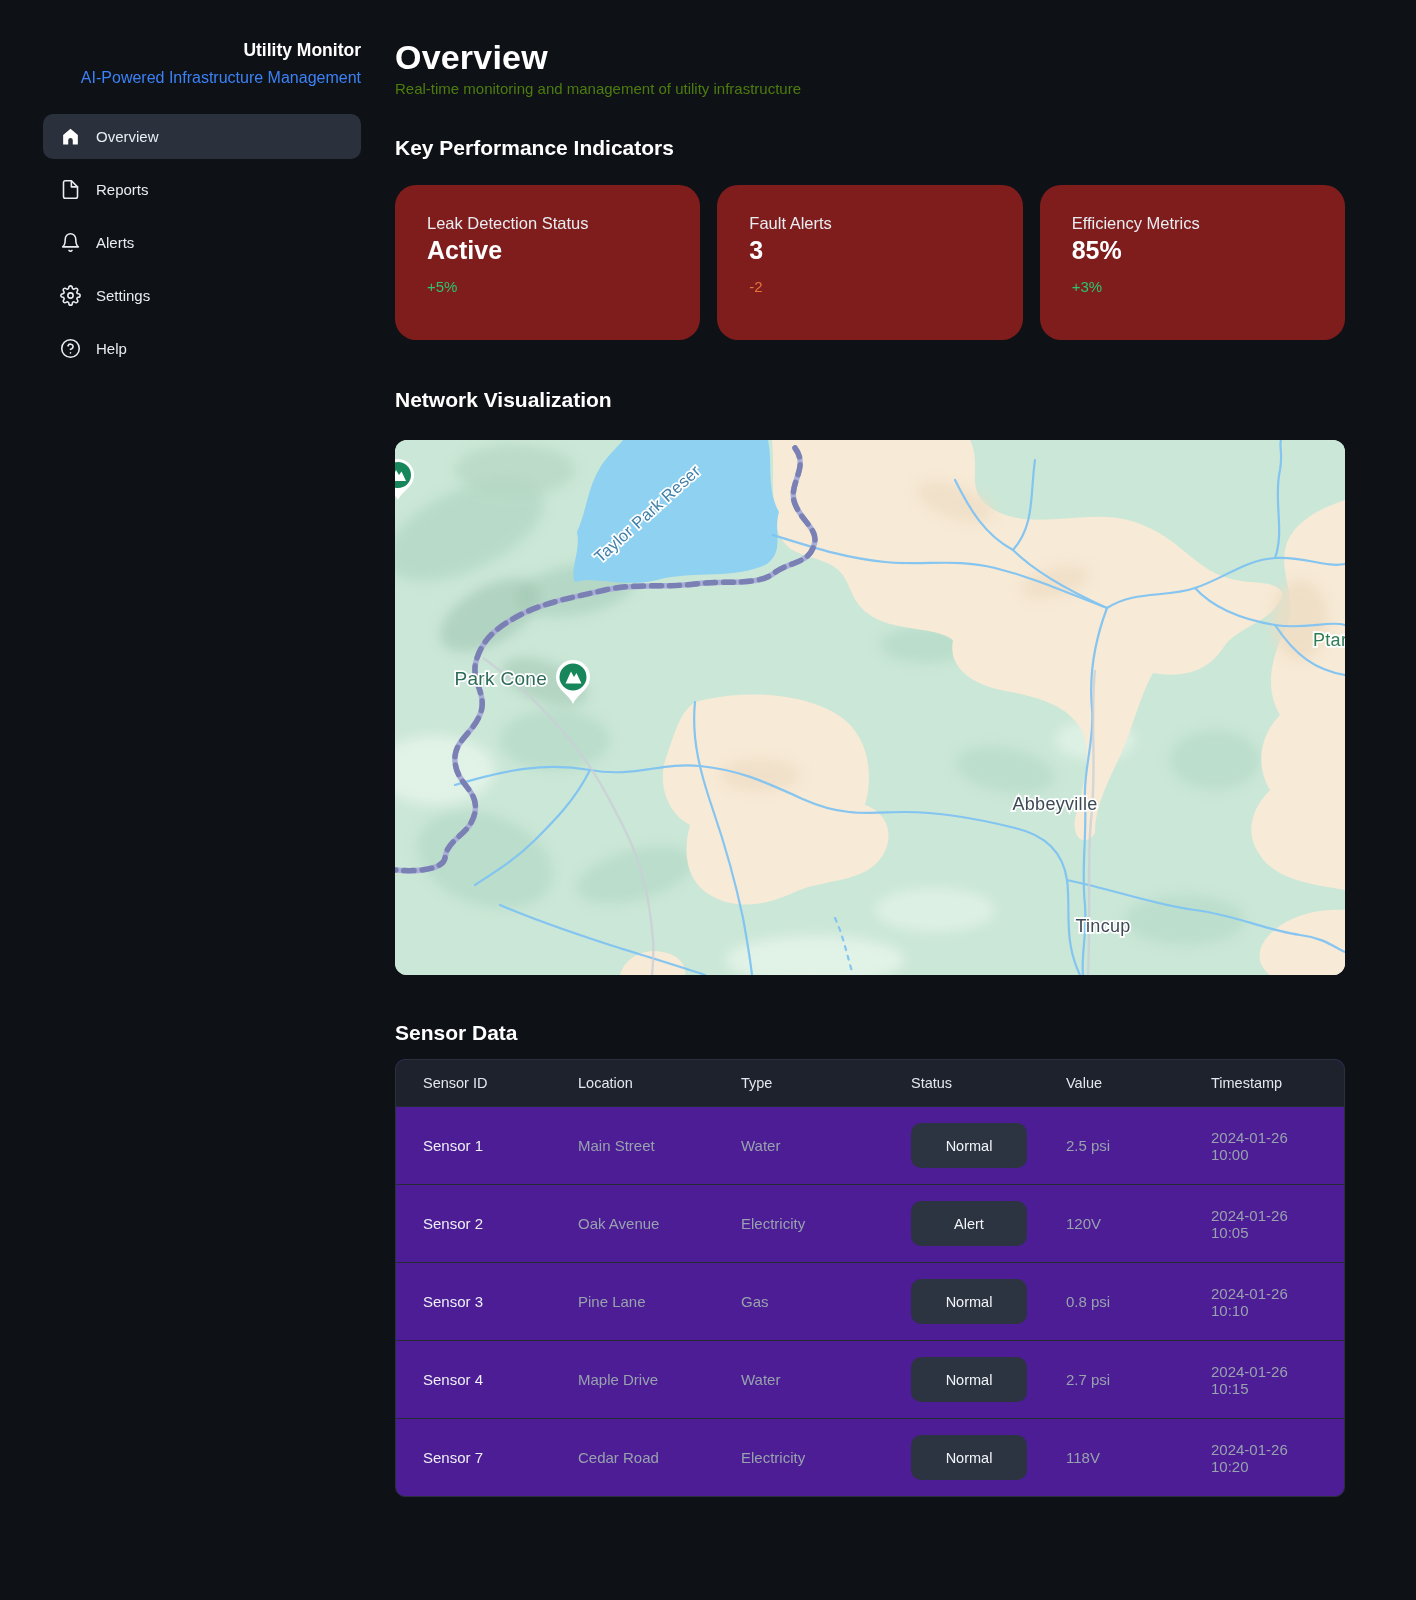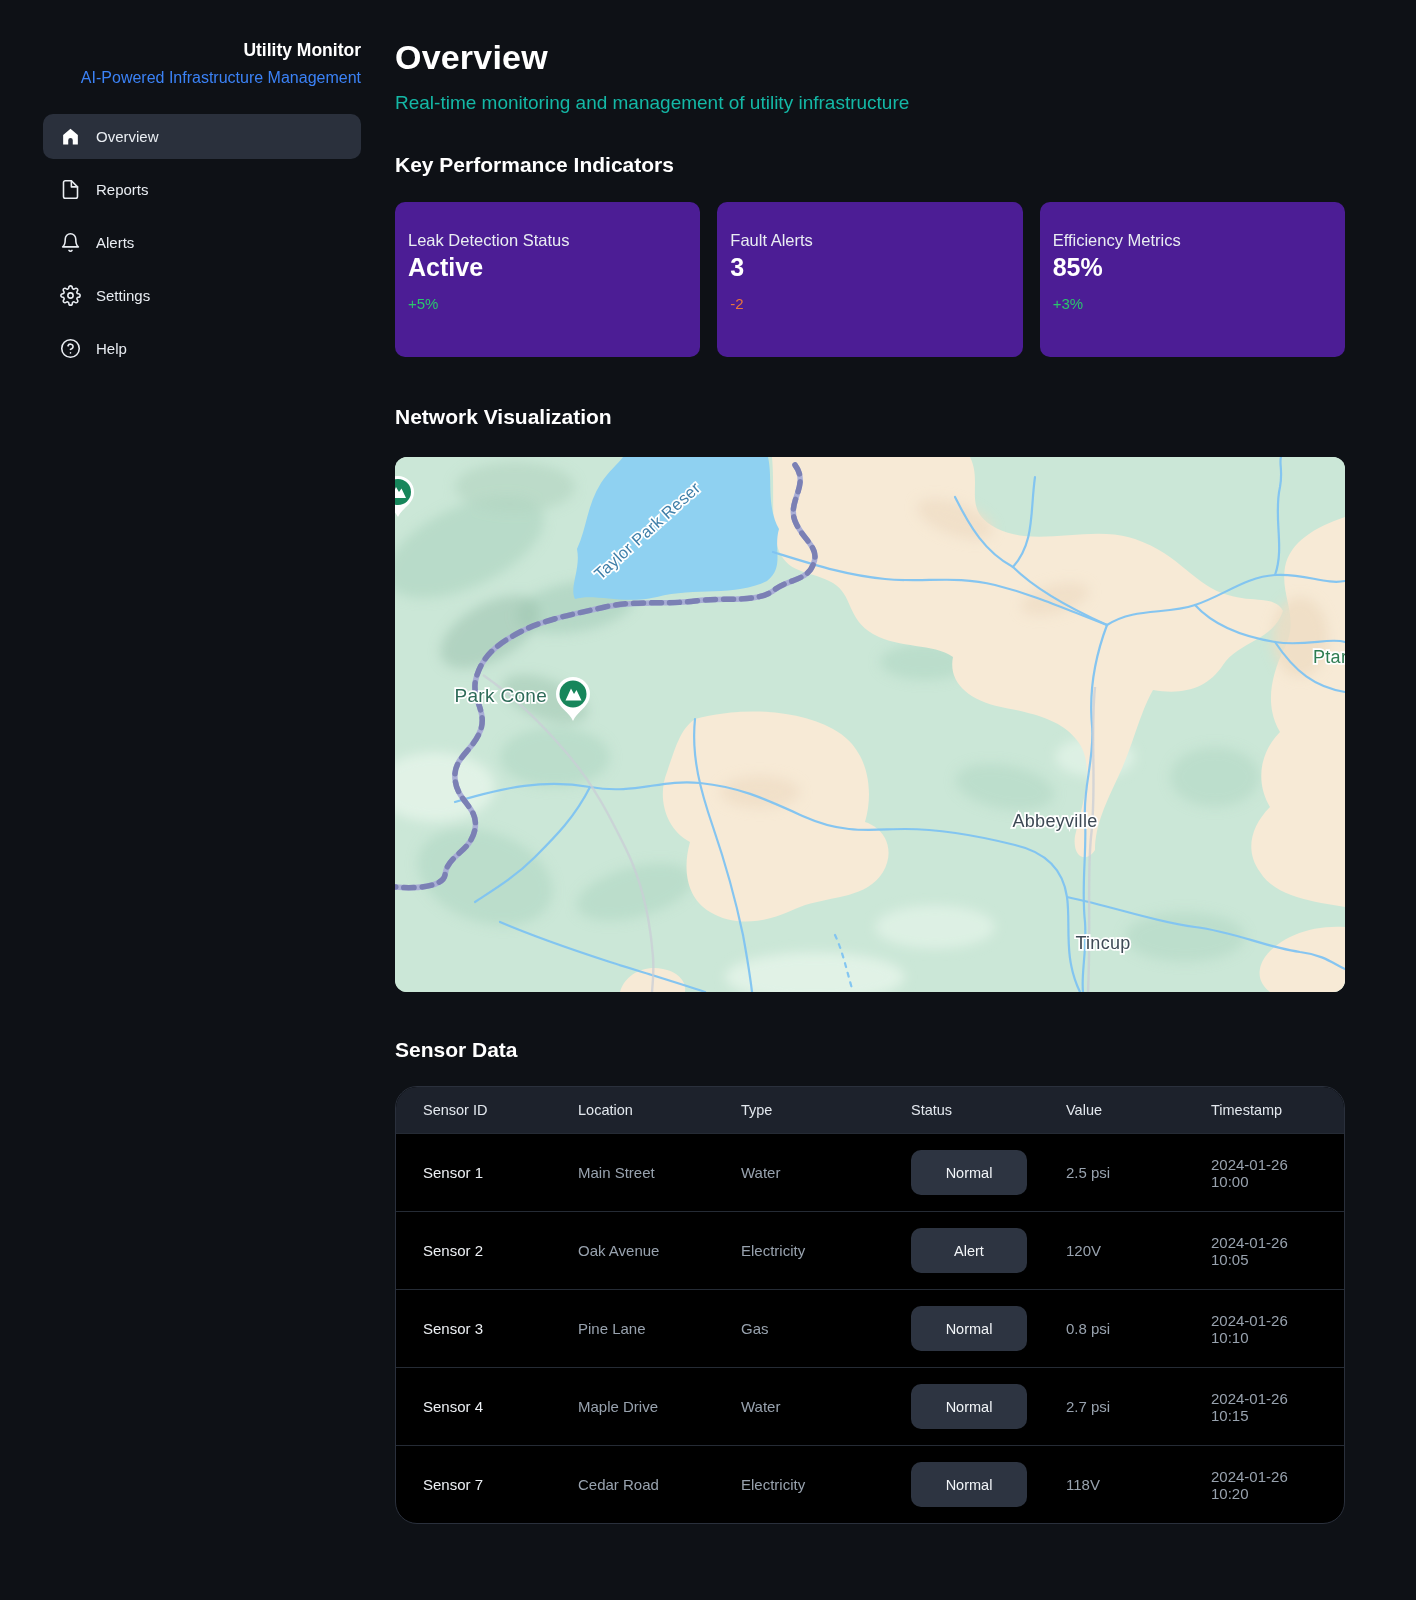--- a/index.html
+++ b/index.html
@@ -17,33 +17,33 @@
   .nav-item {
     display:flex; align-items:center; gap:15px; height:45px;
     padding:0 17px; border-radius:10px; font-size:15px; color:#e9edf2; cursor:pointer;
   }
   .nav-item.active { background:#2a303c; }
   .nav-icon { width:21px; height:21px; display:flex; align-items:center; }
   .nav-icon svg { width:21px; height:21px; }
   
   .main { width:950px; padding-top:38px; }
   .page-title { font-size:34px; font-weight:700; color:#ffffff; letter-spacing:.2px; }
-  .page-sub { margin-top:15px; font-size:19px; color:#14b8a6; }
+  .page-sub { margin-top:3px; font-size:15px; color:#4d7c0f; }
   .section-title { font-size:21px; font-weight:700; color:#ffffff; }
   .kpi-head { margin-top:39px; }
   .kpi-row { display:flex; gap:17px; margin-top:25px; }
-  .kpi-card { flex:1; height:155px; background:#4c1d95; border-radius:10px; padding:29px 13px; }
+  .kpi-card { flex:1; height:155px; background:#7f1d1d; border-radius:21px; padding:29px 32px; }
   .kpi-label { font-size:16.5px; color:#e9edf2; }
   .kpi-value { margin-top:3px; font-size:25px; font-weight:700; color:#ffffff; }
   .kpi-delta { margin-top:13px; font-size:15px; font-weight:500; }
   .map-head { margin-top:48px; }
   .map-frame { margin-top:28px; width:950px; height:535px; border-radius:12px; overflow:hidden; background:#cbe7d7; }
   .table-head { margin-top:46px; }
   
-  .table { margin-top:24px; border:1px solid #2a303c; border-radius:22px; overflow:hidden; background:#000000; }
+  .table { margin-top:14px; border:1px solid #2a303c; border-radius:10px; overflow:hidden; background:#4c1d95; }
   .trow, .thead-row {
     display:grid; grid-template-columns:155px 163px 170px 155px 145px 1fr;
     align-items:center; padding:0 27px;
   }
   .thead-row { height:46px; background:#1d222c; font-size:14.5px; font-weight:500; color:#e3e8ee; }
   .trow { height:78px; border-top:1px solid #252b35; font-size:15px; color:#98a2ae; }
   .cell-id { color:#edf0f4; }
   .badge {
     display:inline-flex; align-items:center; justify-content:center;
     min-width:116px; height:45px; padding:0 18px; background:#2d3441;

